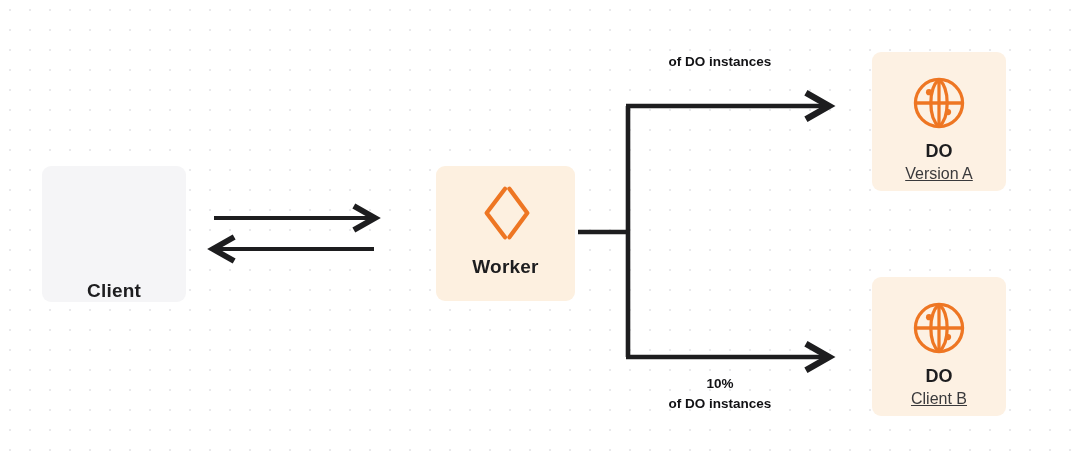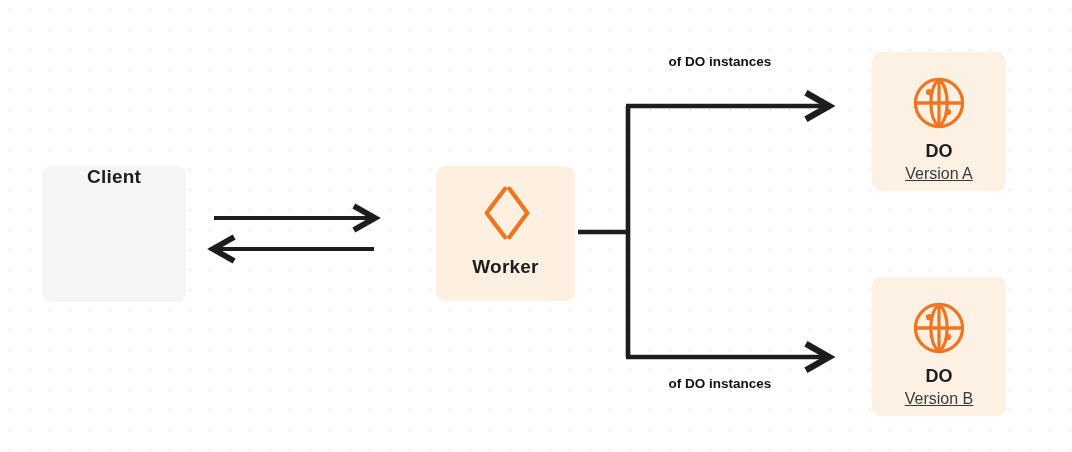--- a/index.html
+++ b/index.html
@@ -22,21 +22,21 @@
     background-size: 20px 20px;
     background-position: 9px 9px;
   }
 
   .node {
     position: absolute;
     box-sizing: border-box;
     display: flex;
     flex-direction: column;
     align-items: center;
-    justify-content: flex-start;
+    justify-content: flex-end;
   }
 
   
   #node-client {
     left: 42px;
     top: 166px;
     width: 144px;
     height: 136px;
     background: #f5f5f7;
     border-radius: 9px;
@@ -186,24 +186,25 @@
         <circle cx="32" cy="32" r="26"></circle>
         <line x1="32" y1="6" x2="32" y2="58"></line>
         <line x1="6" y1="32" x2="58" y2="32"></line>
         <path d="M 32 6 C 20 16 20 48 32 58"></path>
         <path d="M 32 6 C 44 16 44 48 32 58"></path>
         <circle cx="21" cy="20" r="3.4" fill="#EE7623" stroke="none"></circle>
         <circle cx="42" cy="42" r="3.4" fill="#EE7623" stroke="none"></circle>
       </svg>
     </span>
     <span class="node-title">DO</span>
-    <span class="node-sub">Version B</span>
+    <span class="node-sub">Client B</span>
   </div>
 
   <div class="edge-label" id="label-top">
     <div>of DO instances</div>
   </div>
 
   <div class="edge-label" id="label-bottom">
+    <div>10%</div>
     <div>of DO instances</div>
   </div>
 
 </div>
 
 </body></html>

